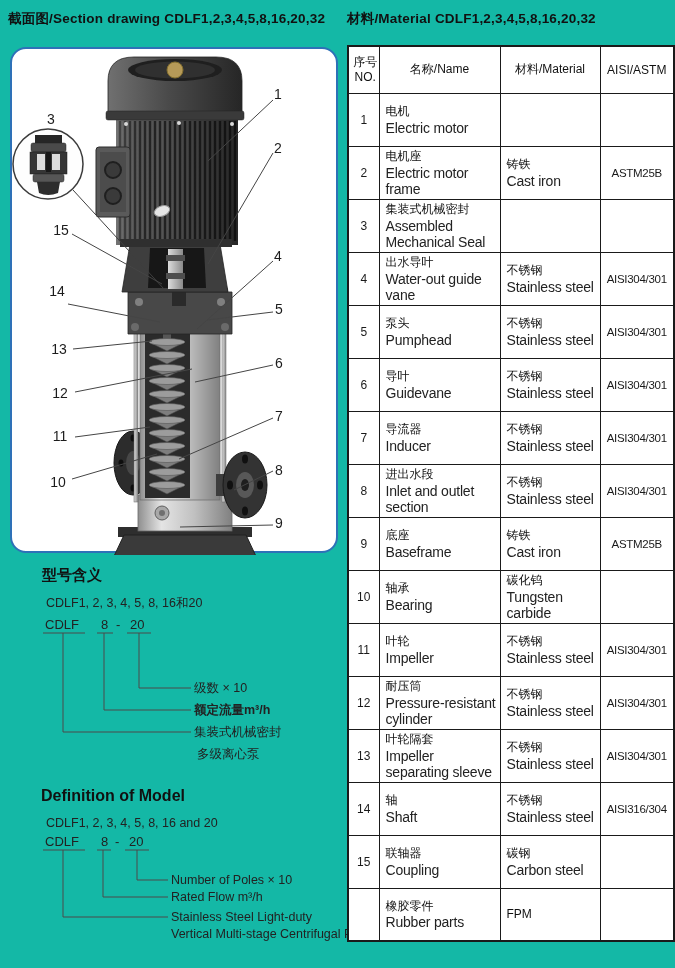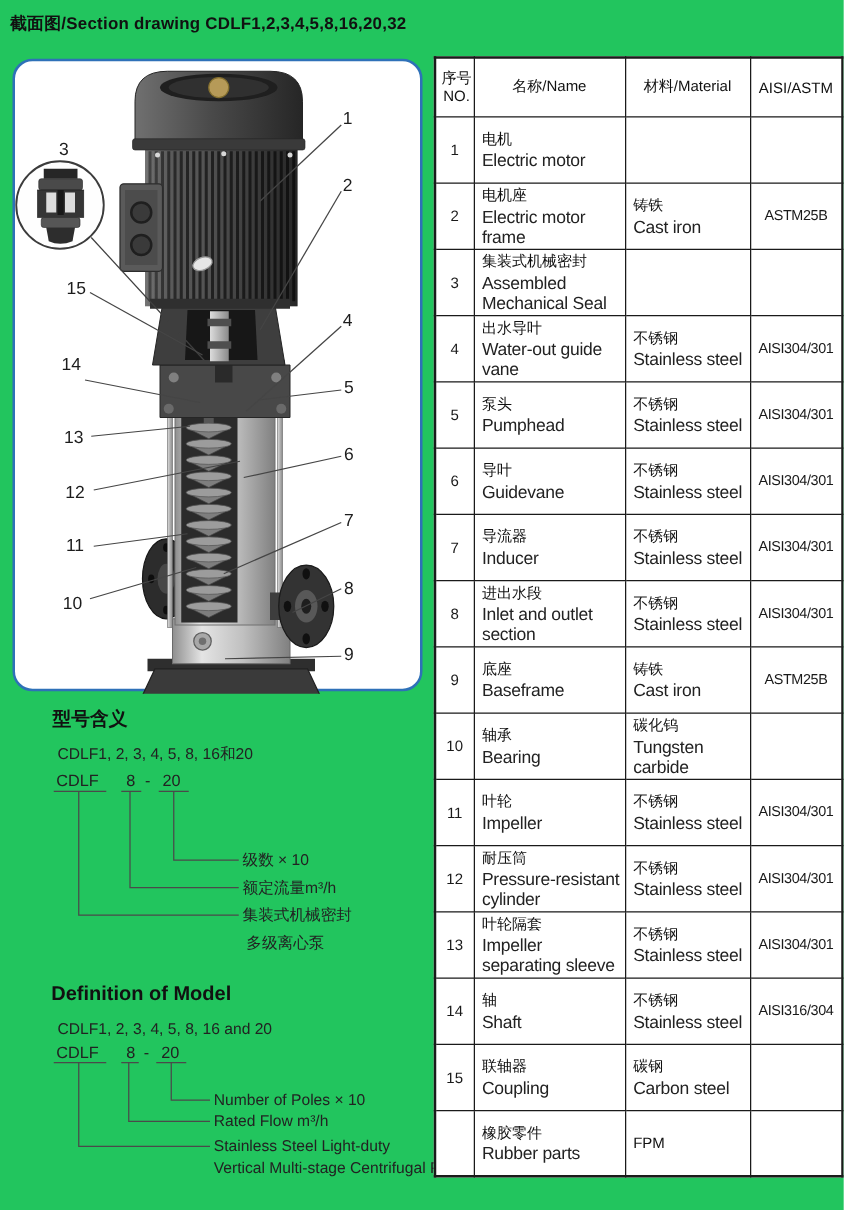--- a/index.html
+++ b/index.html
@@ -1,17 +1,17 @@
 <!DOCTYPE html>
 <html><head>
 <meta charset="utf-8">
 <style>
   * { margin:0; padding:0; box-sizing:border-box; }
   body { background:#ffffff; font-family:"Liberation Sans", sans-serif; color:#1a1a1a; }
-  .page { position:relative; width:675px; height:968px; background:#22c55e; overflow:hidden; }
+  .page { position:relative; width:675px; height:968px; background:#14b8a6; overflow:hidden; }
 
   .hdr { position:absolute; top:10px; font-size:13.5px; font-weight:bold; color:#111; letter-spacing:0.2px; }
   .hdr-left { left:8px; }
   .hdr-right { left:347px; }
 
   
   .drawbox { position:absolute; left:10px; top:47px; width:328px; height:506px;
              border:2px solid #2e71b8; border-radius:16px; background:#ffffff; }
   .pump-svg { position:absolute; left:0; top:0; }
   .callout { position:absolute; font-size:14px; font-weight:500; color:#1c1c1c;
@@ -46,20 +46,21 @@
   .cn { font-size:12px; line-height:1.35; color:#111; }
   .en { font-size:14px; line-height:1.15; color:#222; letter-spacing:-0.2px; }
   td.c-std { text-align:center; font-size:11.5px; letter-spacing:-0.3px; }
 </style>
 </head>
 <body>
 
 <div class="page">
 
   <div class="hdr hdr-left">截面图/Section drawing CDLF1,2,3,4,5,8,16,20,32</div>
+  <div class="hdr hdr-right">材料/Material CDLF1,2,3,4,5,8,16,20,32</div>
 
   <div class="drawbox">
     <svg class="pump-svg" viewBox="0 0 328 506" width="328" height="506">
       <defs>
         <linearGradient id="gMotor" x1="0" y1="0" x2="1" y2="0">
           <stop offset="0" stop-color="#707070"></stop>
             <stop offset="0.45" stop-color="#4a4a4a"></stop>
             <stop offset="1" stop-color="#262626"></stop>
         </linearGradient>
         <linearGradient id="gCyl" x1="0" y1="0" x2="1" y2="0">
@@ -256,21 +257,21 @@
       <g stroke="#4a4a4a" stroke-width="1" fill="none">
         <path d="M2 68 H44"></path>
           <path d="M56 68 H72"></path>
           <path d="M86 68 H110"></path>
         <path d="M22 68 V167 H150"></path>
         <path d="M63 68 V145 H150"></path>
         <path d="M98 68 V123 H150"></path>
       </g>
     </svg>
     <span class="mb-label" style="left:153px; top:115px;">级数 × 10</span>
-    <span class="mb-label" style="left:153px; top:137px;">额定流量m³/h</span>
+    <span class="mb-label" style="left:153px; top:137px;font-weight:bold;">额定流量m³/h</span>
     <span class="mb-label" style="left:153px; top:159px;">集装式机械密封</span>
     <span class="mb-label" style="left:156px; top:181px;">多级离心泵</span>
   </div>
 
   <div class="model-block mb-en">
     <div class="mb-title">Definition of Model</div>
     <div class="mb-series">CDLF1, 2, 3, 4, 5, 8, 16 and 20</div>
     <span class="mb-code" style="left:4px;">CDLF</span>
     <span class="mb-code" style="left:60px;">8</span>
     <span class="mb-code" style="left:74px;">-</span>

